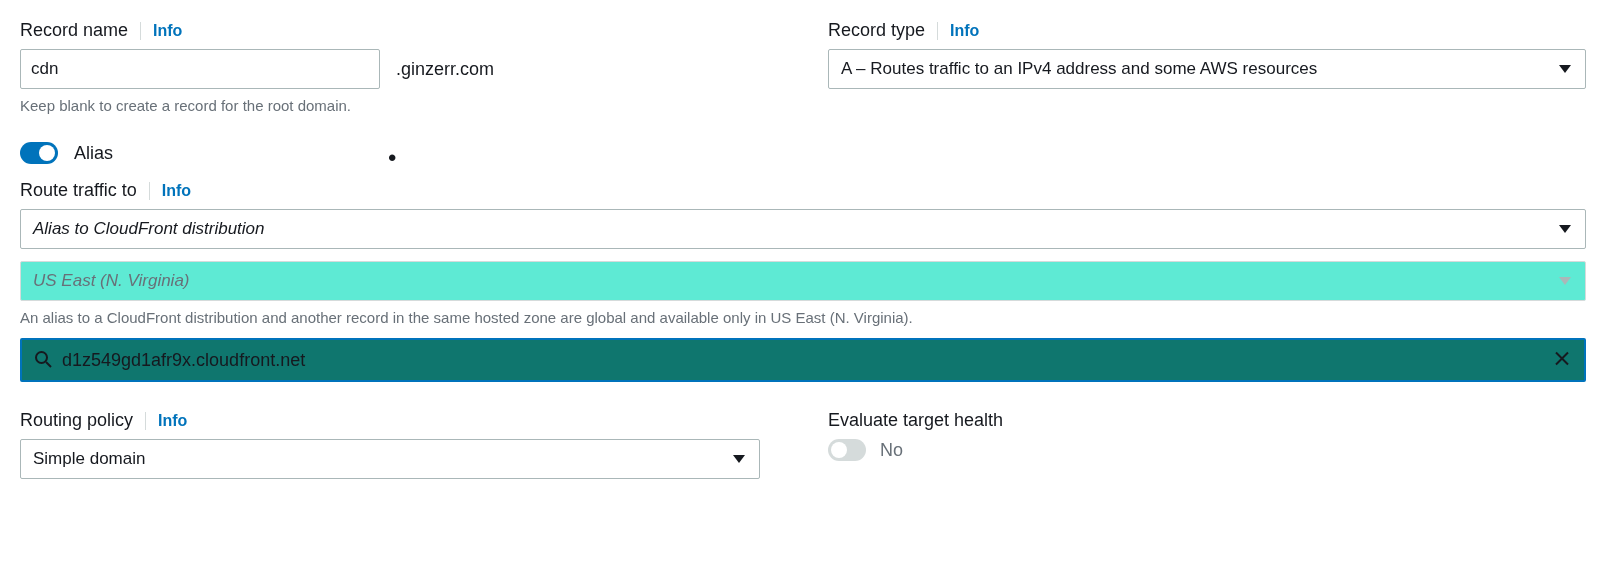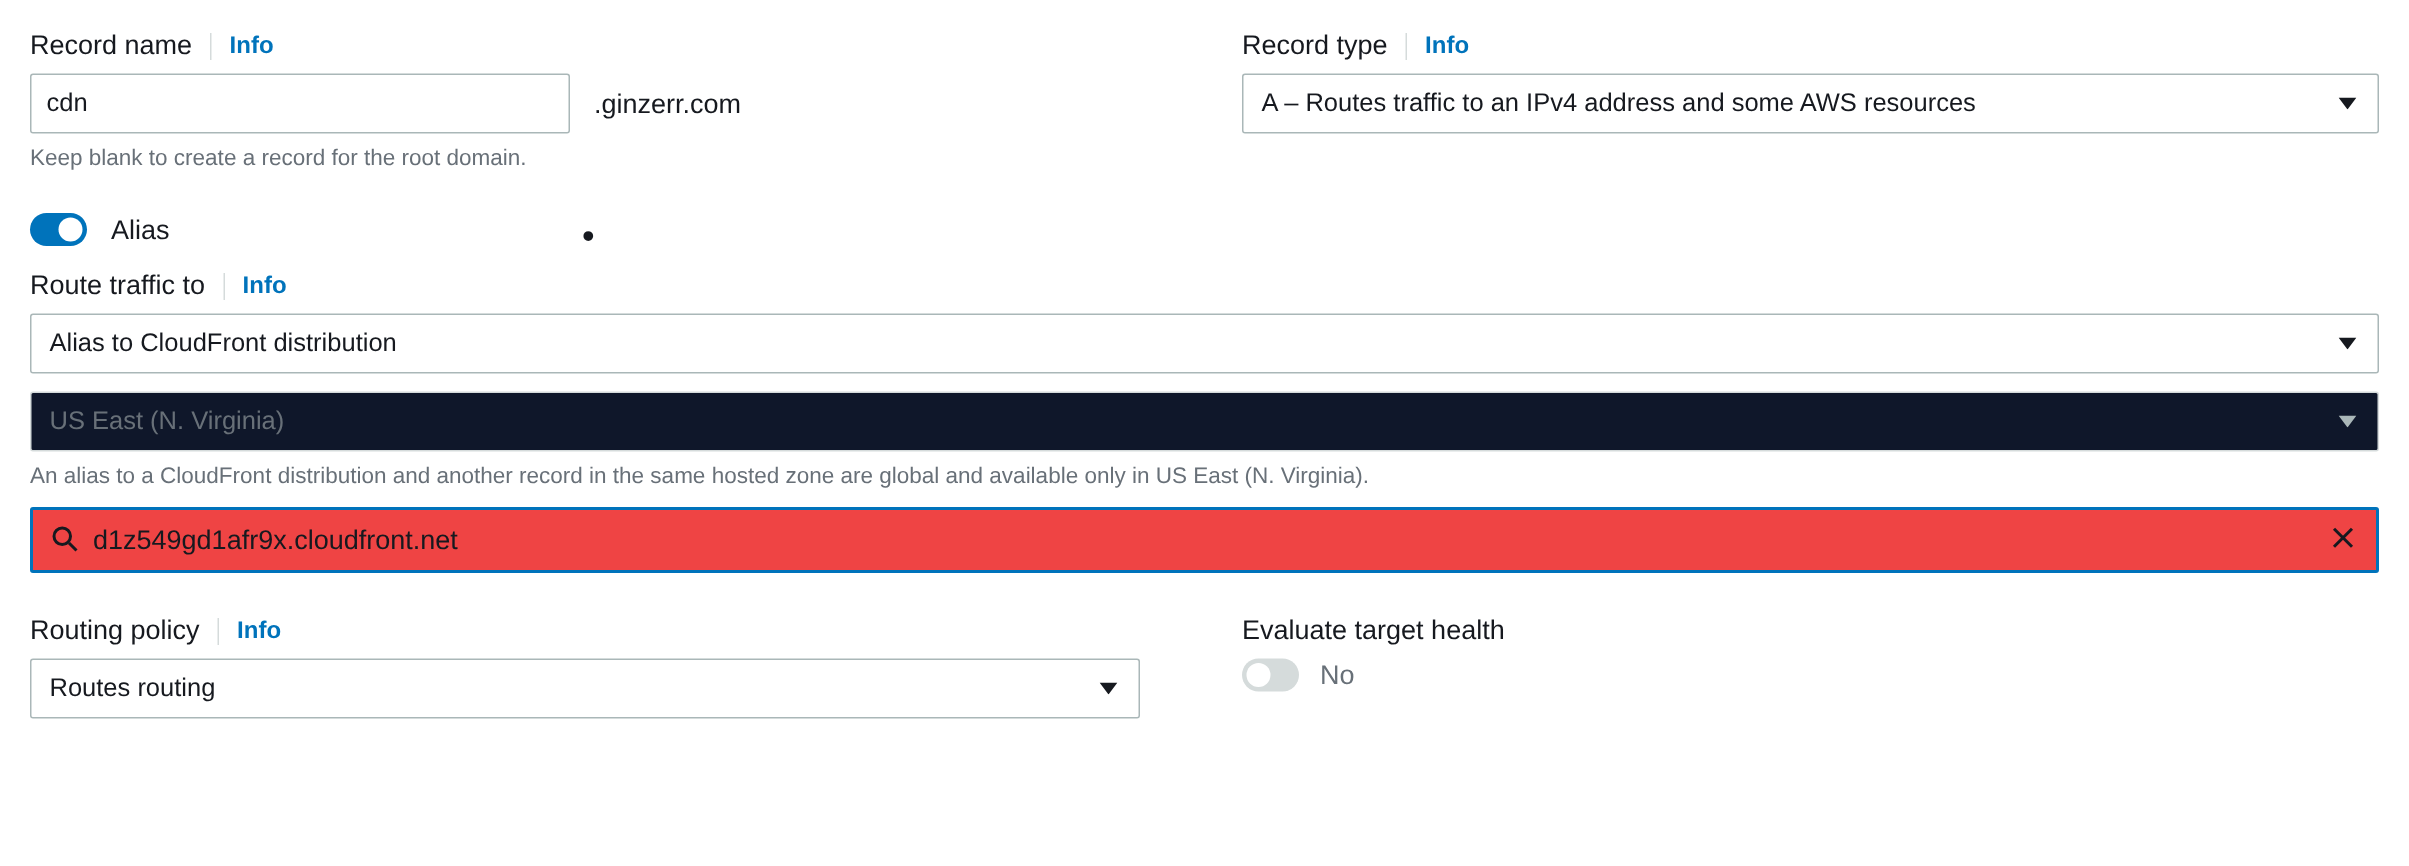--- a/index.html
+++ b/index.html
@@ -85,21 +85,21 @@
       background: #fff;
       display: flex;
       align-items: center;
       padding: 0 40px 0 12px;
       font-size: 17px;
       color: #16191f;
       cursor: pointer;
       text-align: right;
     }
     .select-box.disabled {
-      background: #0f172a;
+      background: #5eead4;
       color: #687078;
       cursor: default;
       border-color: #d5dbdb;
     }
     .select-caret {
       position: absolute;
       right: 14px;
       top: 50%;
       transform: translateY(-50%);
       pointer-events: none;
@@ -150,28 +150,29 @@
     .dot-artifact {
       font-size: 24px;
       color: #16191f;
       line-height: 0;
       margin-left: 368px;
       margin-top: -6px;
       margin-bottom: -6px;
     }
     .full-width {
       width: 100%;
+      font-style: italic;
     }
     .search-box {
       position: relative;
       width: 100%;
       height: 44px;
       border: 2px solid #0073bb;
       border-radius: 2px;
-      background: #ef4444;
+      background: #0f766e;
       display: flex;
       align-items: center;
       padding: 0 44px 0 12px;
       margin-top: 12px;
     }
     .search-icon {
       flex-shrink: 0;
       margin-right: 10px;
     }
     .search-input {
@@ -290,21 +291,21 @@
   </div>
 
   <div class="row section-spacer">
     <div class="col-left">
       <div class="field-label-row">
         <span class="field-label">Routing policy</span>
         <span class="divider-vert"></span>
         <span class="info-link">Info</span>
       </div>
       <div class="select-box routing-policy-select">
-        <span>Routes routing</span>
+        <span>Simple domain</span>
         <span class="select-caret">
           <svg width="12" height="8" viewBox="0 0 12 8">
               <polygon points="0,0 12,0 6,8" fill="#16191f"></polygon>
             </svg>
         </span>
       </div>
     </div>
 
     <div class="col-right">
       <div class="field-label-row">

